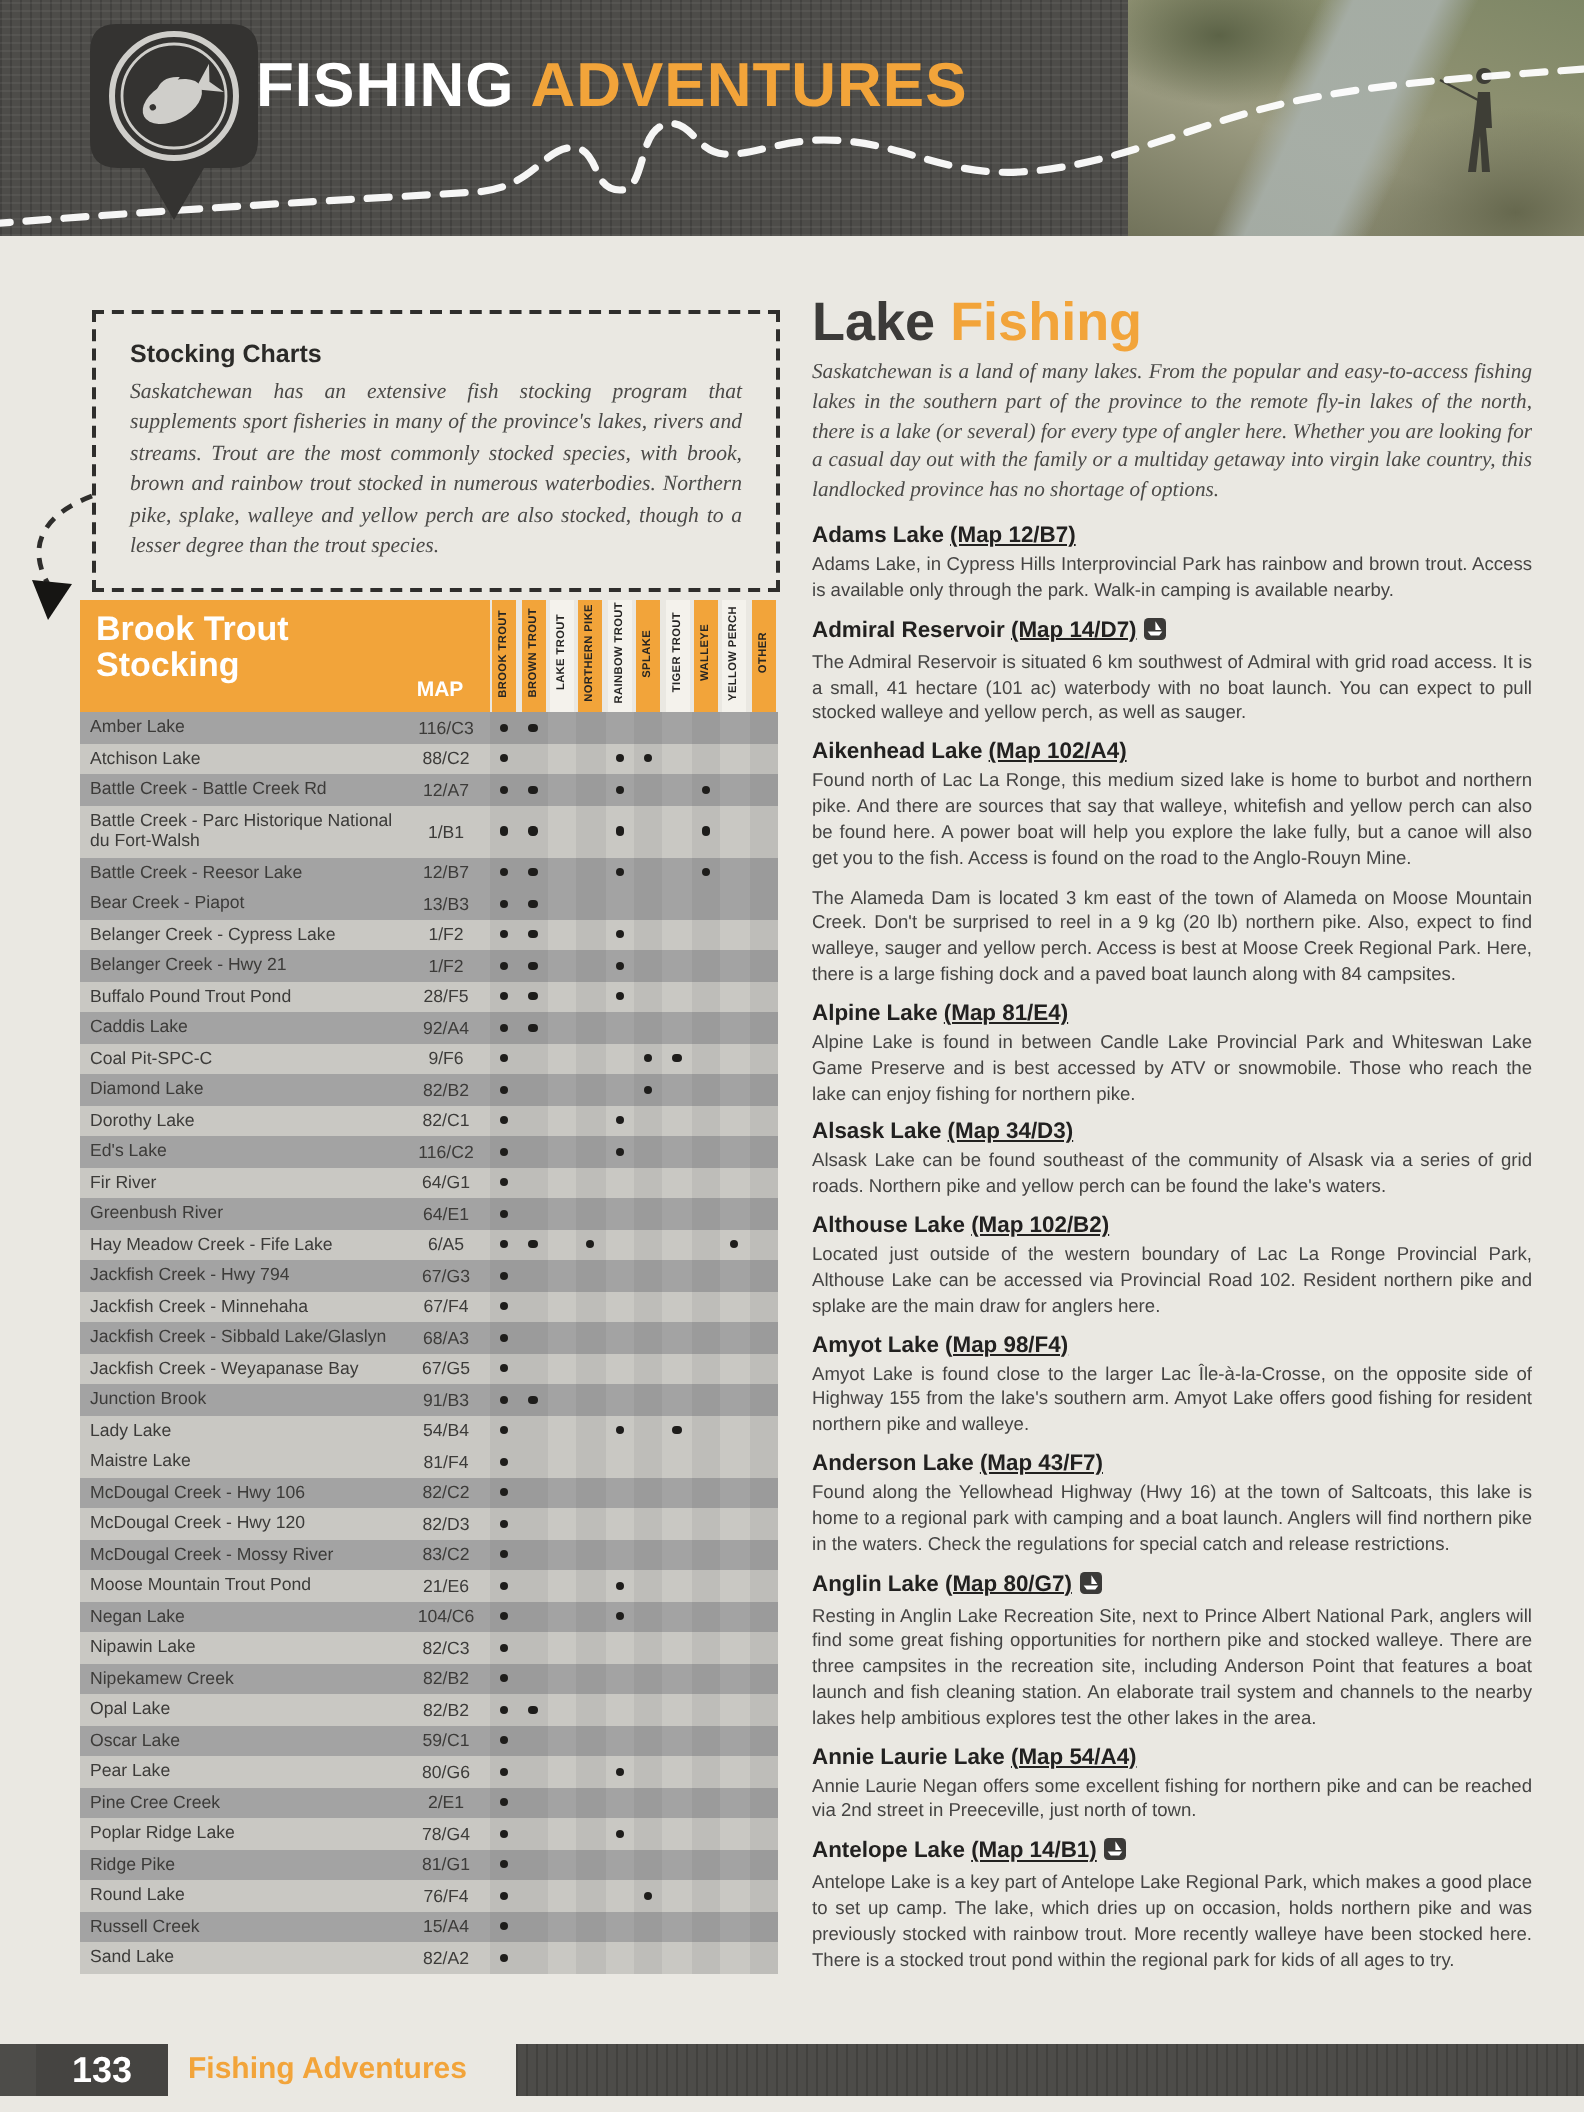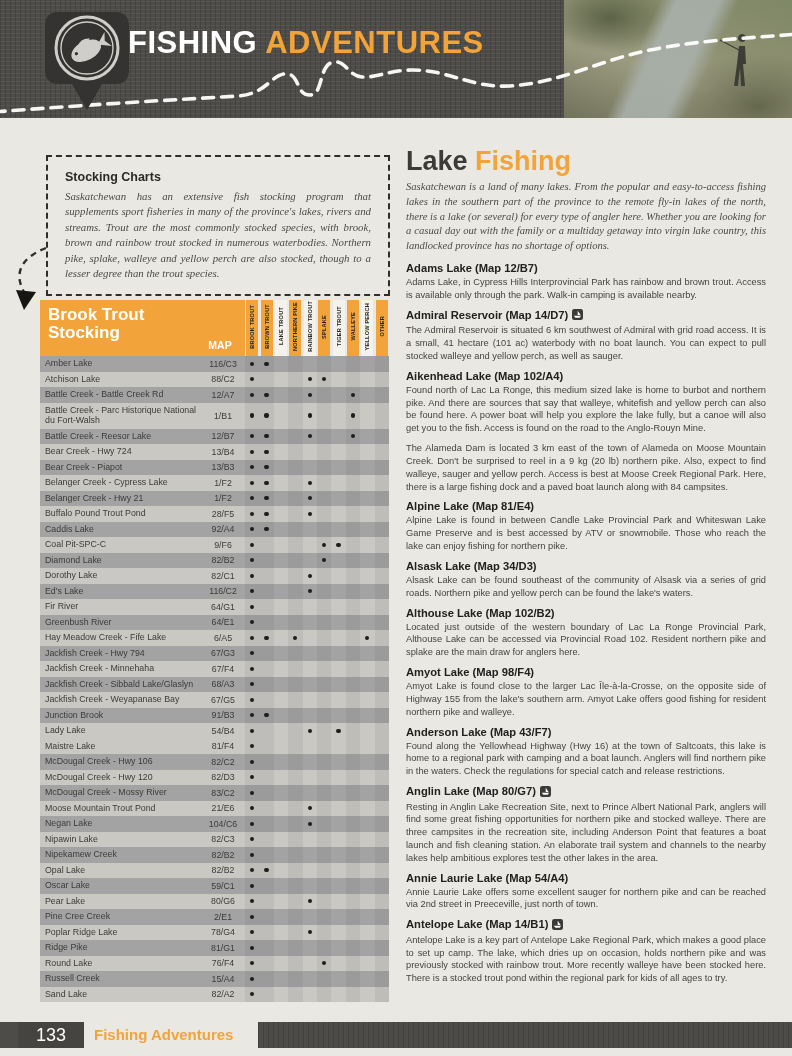--- a/index.html
+++ b/index.html
@@ -69,30 +69,30 @@
   .right-col{position:absolute;left:406px;top:148px;width:360px;}
   .lf-title{font-size:27px;font-weight:bold;margin:0 0 5px 0;line-height:1;}
   .lf-title .t1{color:#3C3B39;}
   .lf-title .t2{color:#F2A43A;}
   .lf-intro{
     margin:0 0 8px 0;font-family:"Liberation Serif", serif;font-style:italic;
     font-size:10.6px;line-height:1.4;color:#4B4A48;text-align:justify;
   }
   .entry{margin-top:7px;}
   .entry-h{font-size:11.2px;font-weight:bold;color:#222120;margin:0 0 2px 0;}
-  .entry-h .mapref{font-weight:bold;color:#222120;}
+  .entry-h .mapref{font-weight:bold;color:#222120;text-decoration:underline;}
   .boat-icon{display:inline-block;vertical-align:-1.5px;margin-left:4px;}
   .entry-b{margin:0;font-size:9.3px;line-height:1.38;color:#454443;text-align:justify;}
   
   .footer-bar-l{position:absolute;left:0;top:1022px;width:84px;height:26px;background:#4D4C49;}
   .footer-bar-r{position:absolute;left:258px;top:1022px;width:534px;height:26px;background:#4D4C49;
     background-image:repeating-linear-gradient(90deg, rgba(0,0,0,0.15) 0 1px, transparent 1px 5px);}
   .page-num{
     position:absolute;left:18px;top:1022px;width:66px;height:26px;background:#454441;
-    color:#ffffff;font-weight:normal;font-size:18px;display:flex;align-items:center;justify-content:center;
+    color:#ffffff;font-weight:bold;font-size:18px;display:flex;align-items:center;justify-content:center;
   }
   .footer-title{position:absolute;left:94px;top:1026px;font-size:15px;font-weight:bold;color:#F2A43A;}
 </style>
 </head>
 <body>
 
 <div class="header">
   <div class="header-photo">
     <svg class="fisher" width="46" height="60" viewBox="0 0 46 60">
       <path d="M30 8 a4 4 0 1 1 0.1 0 Z" fill="#3e3e36"></path>
@@ -289,38 +289,20 @@
           <span class="dot"></span>
         </div>
         <div class="scell band"></div>
         <div class="scell"></div>
         <div class="scell band">
           <span class="dot"></span>
         </div>
         <div class="scell"></div>
         <div class="scell band"></div>
       </div>
-      <div class="trow alt">
-        <div class="cell-name">Bear Creek - Hwy 724</div>
-        <div class="cell-map">13/B4</div>
-        <div class="scell band">
-          <span class="dot"></span>
-        </div>
-        <div class="scell band">
-          <span class="dot"></span>
-        </div>
-        <div class="scell"></div>
-        <div class="scell band"></div>
-        <div class="scell"></div>
-        <div class="scell band"></div>
-        <div class="scell"></div>
-        <div class="scell band"></div>
-        <div class="scell"></div>
-        <div class="scell band"></div>
-      </div>
       <div class="trow">
         <div class="cell-name">Bear Creek - Piapot</div>
         <div class="cell-map">13/B3</div>
         <div class="scell band">
           <span class="dot"></span>
         </div>
         <div class="scell band">
           <span class="dot"></span>
         </div>
         <div class="scell"></div>
@@ -976,21 +958,21 @@
       <div class="entry">
         <h3 class="entry-h"><span>Anglin Lake </span><span class="mapref">(Map 80/G7)</span><span class="boat-icon"><svg width="11" height="11" viewBox="0 0 12 12">
               <rect width="12" height="12" rx="2.5" fill="#3B3A38"></rect>
               <path d="M2 7.4 L10 7.4 L8.3 9.5 L3.7 9.5 Z" fill="#ffffff"></path>
               <path d="M6.2 1.8 L6.2 6.5 L9.4 6.5 Z" fill="#ffffff"></path>
             </svg></span></h3>
         <p class="entry-b">Resting in Anglin Lake Recreation Site, next to Prince Albert National Park, anglers will find some great fishing opportunities for northern pike and stocked walleye. There are three campsites in the recreation site, including Anderson Point that features a boat launch and fish cleaning station. An elaborate trail system and channels to the nearby lakes help ambitious explores test the other lakes in the area.</p>
       </div>
       <div class="entry">
         <h3 class="entry-h"><span>Annie Laurie Lake </span><span class="mapref">(Map 54/A4)</span></h3>
-        <p class="entry-b">Annie Laurie Lake offers some excellent sauger for northern pike and can be reached via 2nd street in Preeceville, just north of town.</p>
+        <p class="entry-b">Annie Laurie Negan offers some excellent fishing for northern pike and can be reached via 2nd street in Preeceville, just north of town.</p>
       </div>
       <div class="entry">
         <h3 class="entry-h"><span>Antelope Lake </span><span class="mapref">(Map 14/B1)</span><span class="boat-icon"><svg width="11" height="11" viewBox="0 0 12 12">
               <rect width="12" height="12" rx="2.5" fill="#3B3A38"></rect>
               <path d="M2 7.4 L10 7.4 L8.3 9.5 L3.7 9.5 Z" fill="#ffffff"></path>
               <path d="M6.2 1.8 L6.2 6.5 L9.4 6.5 Z" fill="#ffffff"></path>
             </svg></span></h3>
         <p class="entry-b">Antelope Lake is a key part of Antelope Lake Regional Park, which makes a good place to set up camp. The lake, which dries up on occasion, holds northern pike and was previously stocked with rainbow trout. More recently walleye have been stocked here. There is a stocked trout pond within the regional park for kids of all ages to try.</p>
       </div>
     </div>

